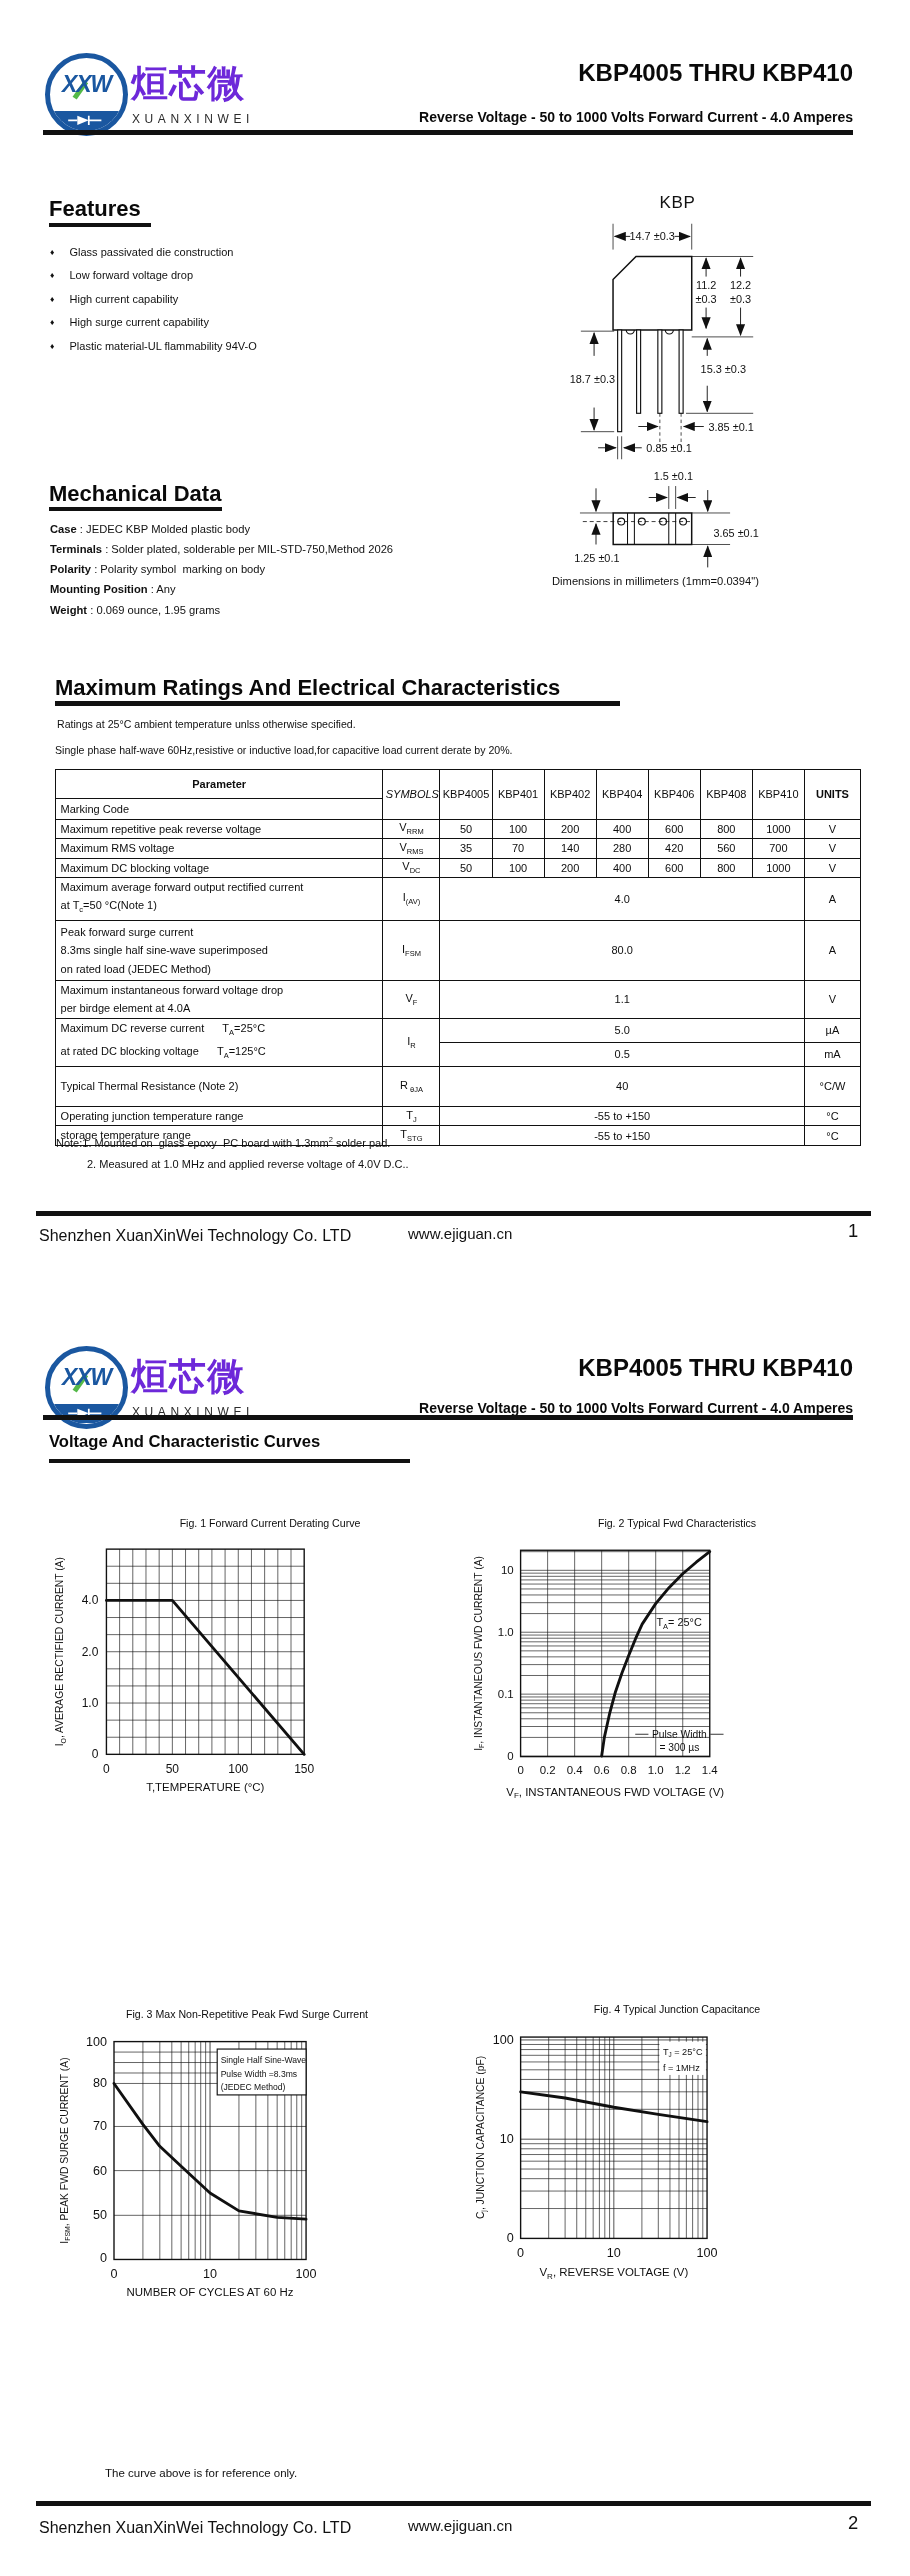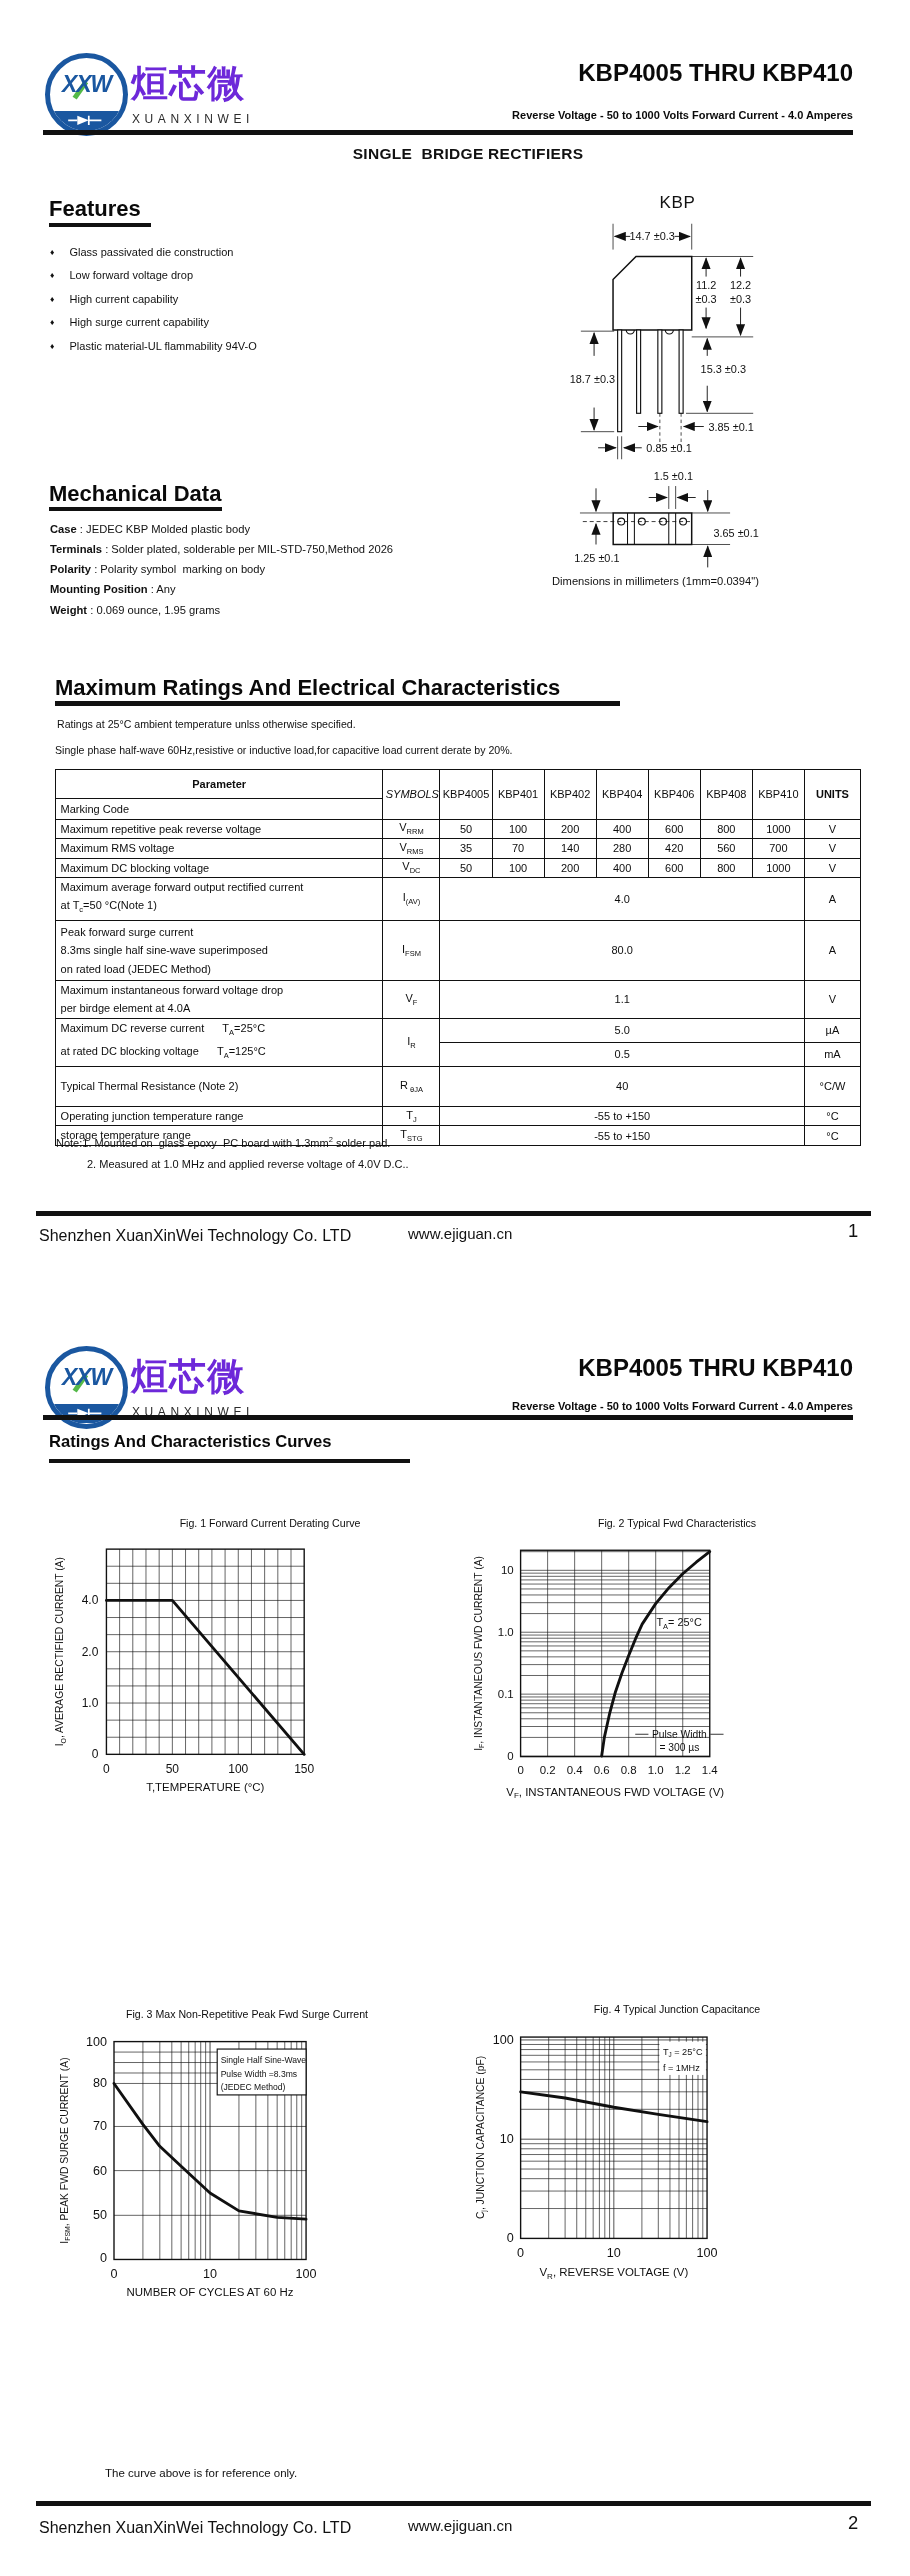--- a/index.html
+++ b/index.html
@@ -13,21 +13,21 @@
              border-radius:50%;overflow:hidden;background:#fff;}
   .logo-xxw{position:absolute;left:0;top:12.6px;width:73px;text-align:center;
             font-style:italic;font-weight:bold;font-size:23px;color:#1a57a0;letter-spacing:-1.1px;}
   .logo-slash{position:absolute;left:27.5px;top:22px;width:5.2px;height:19.5px;background:#54b948;transform:rotate(35deg);}
   .logo-band{position:absolute;left:2.3px;bottom:1.1px;width:69px;height:19px;background:#1a57a0;}
   .logo-band svg{display:block;margin:3.4px auto 0;}
   .logo-cn{position:absolute;left:86px;top:4.6px;font-size:37px;font-weight:bold;color:#6d28d9;letter-spacing:1.1px;line-height:1.4;}
   .logo-en{position:absolute;left:87px;top:59px;font-size:12px;color:#2b2b2b;letter-spacing:4.6px;}
   
   .doc-title{font-size:24px;font-weight:bold;color:#0a0a0a;text-align:right;letter-spacing:0px;}
-  .doc-sub{font-size:11px;font-weight:bold;color:#0a0a0a;text-align:right;}
+  .doc-sub{font-size:14px;font-weight:bold;color:#0a0a0a;text-align:right;}
   .h-section{font-size:22px;font-weight:bold;color:#0a0a0a;}
   .h-underline{height:4px;background:#111;}
   .center-title{font-size:15.5px;font-weight:bold;text-align:center;white-space:pre;letter-spacing:0.3px;}
   .feat-item{position:absolute;left:50px;font-size:11px;white-space:pre;}
   .feat-item .dia{display:inline-block;width:19.5px;font-size:8.6px;vertical-align:0.6px;}
   .mech-line{position:absolute;left:50px;font-size:11.2px;white-space:pre;}
   .mech-line b{font-weight:bold;text-align:center;}
   .cond{font-size:10.6px;}
   
   table.ratings{border-collapse:collapse;table-layout:fixed;border:1.4px solid #111;}
@@ -69,21 +69,20 @@
       </div>
     </div>
     <div class="logo-cn">烜芯微</div>
     <div class="logo-en">XUANXINWEI</div>
   </div>
 
   <div class="abs doc-title" style="right:57px;top:59px;width:402px;">KBP4005 THRU KBP410</div>
   <div class="abs doc-sub" style="right:57px;top:109px;width:436px;">Reverse Voltage - 50 to 1000 Volts Forward Current - 4.0 Amperes</div>
   <div class="abs bar" style="left:43px;top:130px;width:810px;height:5.2px;"></div>
 
-  <div class="abs center-title" style="left:43px;top:145px;width:850px;">SINGLE  BRIDGE RECTIFIERS</div>
 
   <div class="abs h-section" style="left:49px;top:196px;">Features</div>
   <div class="abs h-underline" style="left:49px;top:223px;width:102px;"></div>
   <div class="feat-item" style="top:246px;"><span class="dia">♦</span><span>Glass passivated die construction</span></div>
   <div class="feat-item" style="top:269px;"><span class="dia">♦</span><span>Low forward voltage drop</span></div>
   <div class="feat-item" style="top:293px;"><span class="dia">♦</span><span>High current capability</span></div>
   <div class="feat-item" style="top:316px;"><span class="dia">♦</span><span>High surge current capability</span></div>
   <div class="feat-item" style="top:340px;"><span class="dia">♦</span><span>Plastic material-UL flammability 94V-O</span></div>
 
   <div class="abs" style="left:620px;top:193px;width:115px;text-align:center;font-size:17px;letter-spacing:0.6px;">KBP</div>
@@ -357,21 +356,21 @@
       </div>
     </div>
     <div class="logo-cn">烜芯微</div>
     <div class="logo-en">XUANXINWEI</div>
   </div>
 
   <div class="abs doc-title" style="right:57px;top:1354px;width:402px;">KBP4005 THRU KBP410</div>
   <div class="abs doc-sub" style="right:57px;top:1400px;width:436px;">Reverse Voltage - 50 to 1000 Volts Forward Current - 4.0 Amperes</div>
   <div class="abs bar" style="left:43px;top:1415px;width:810px;height:5.2px;"></div>
 
-  <div class="abs h-section" style="left:49px;top:1432px;font-size:16.6px;">Ratings And Characteristics Curves</div>
+  <div class="abs h-section" style="left:49px;top:1432px;font-size:16.6px;">Voltage And Characteristic Curves</div>
   <div class="abs h-underline" style="left:49px;top:1459px;width:361px;"></div>
 
   <div class="abs fig-title" style="left:98px;top:1517px;width:344px;">Fig. 1 Forward Current Derating Curve</div>
   <div class="abs fig-title" style="left:505px;top:1517px;width:344px;">Fig. 2  Typical Fwd Characteristics</div>
   <div class="abs fig-title" style="left:75px;top:2008px;width:344px;">Fig. 3  Max Non-Repetitive Peak Fwd Surge Current</div>
   <div class="abs fig-title" style="left:505px;top:2003px;width:344px;">Fig. 4  Typical Junction Capacitance</div>
 
   <svg class="abs" style="left:46px;top:1509px;" width="396" height="321" viewBox="0 0 690 560">
       <line x1="128" y1="70" x2="128" y2="428" stroke="#161616" stroke-width="1.15"></line>
       <line x1="151" y1="70" x2="151" y2="428" stroke="#161616" stroke-width="1.15"></line>

